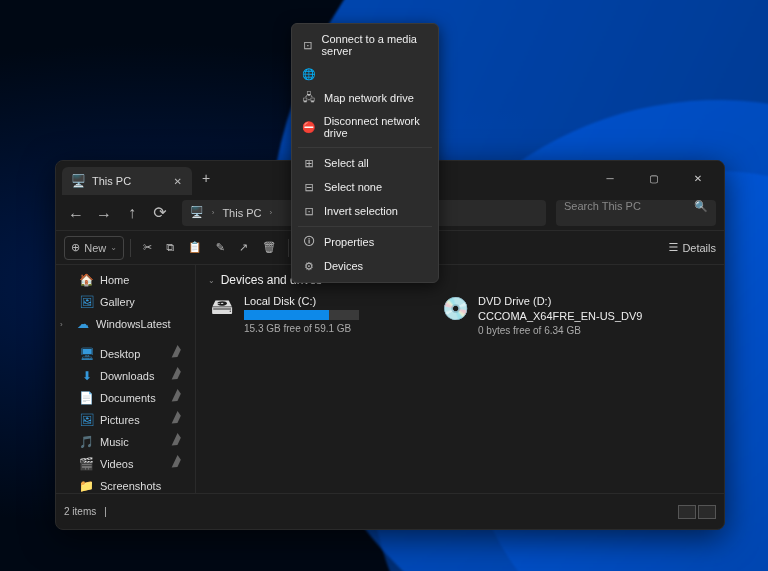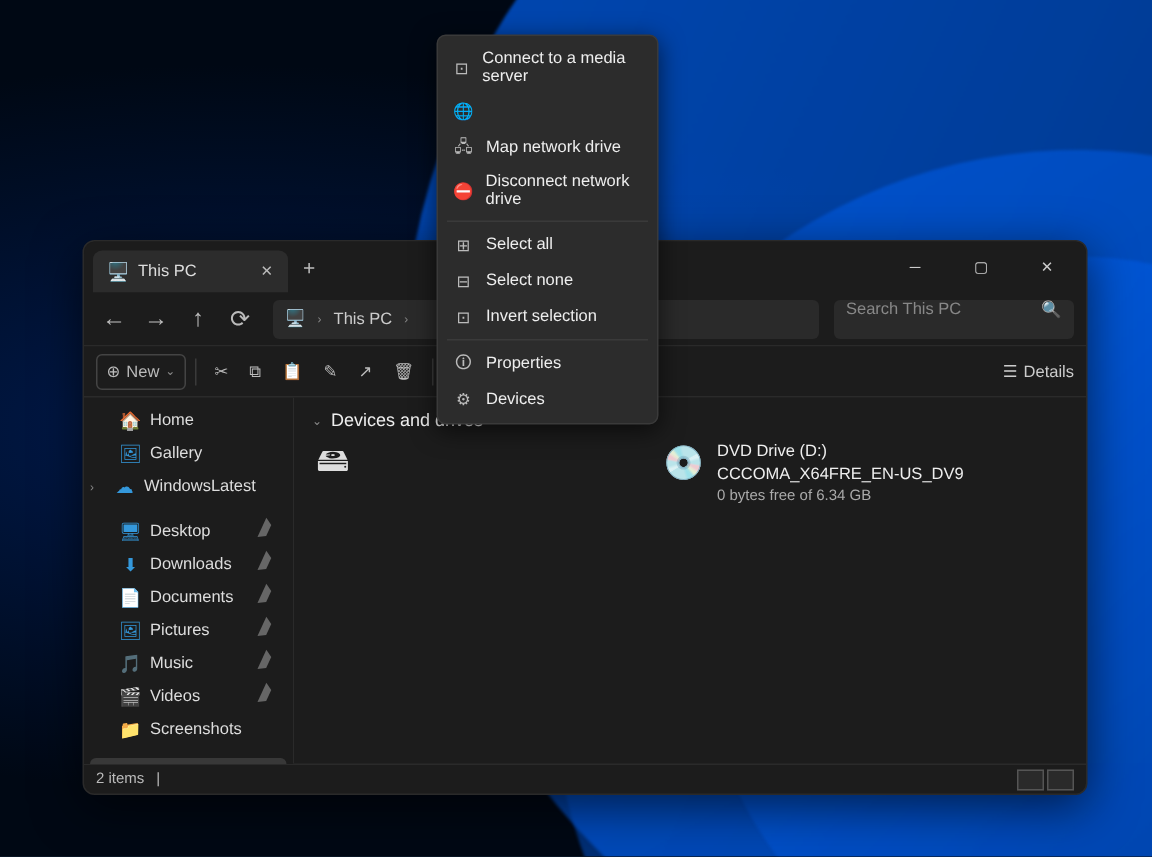--- a/index.html
+++ b/index.html
@@ -38,21 +38,21 @@
 .main{flex:1;background:#1c1c1c;padding:8px 12px;color:#ddd}
 .group-header{display:flex;align-items:center;gap:6px;font-size:12px;color:#eee;margin-bottom:8px}
 .drives{display:flex;gap:24px}
 .drive{display:flex;gap:8px;width:210px}
 .drive-icon{width:28px;height:28px;display:flex;align-items:center;justify-content:center;font-size:22px}
 .drive-info{flex:1;font-size:11px;color:#eee}
 .drive-name{font-size:11px;margin-bottom:3px}
 .progress{height:10px;background:#3a3a3a;border-radius:0;margin-bottom:3px;overflow:hidden;width:115px}
 .progress-fill{height:100%;background:#0d89e9}
 .drive-free{font-size:10px;color:#aaa}
-.statusbar{height:20px;display:flex;align-items:center;padding:0 8px;font-size:10px;color:#bbb;border-top:1px solid #2a2a2a;gap:8px}
+.statusbar{height:36px;display:flex;align-items:center;padding:0 8px;font-size:10px;color:#bbb;border-top:1px solid #2a2a2a;gap:8px}
 .status-right{margin-left:auto;display:flex;gap:2px}
 .view-btn{width:18px;height:14px;border:1px solid #555;background:#2a2a2a}
 .context-menu{position:absolute;left:291px;top:23px;width:148px;background:#2c2c2c;border-radius:6px;border:1px solid #3a3a3a;padding:4px 0;box-shadow:0 4px 16px rgba(0,0,0,.6);z-index:100}
 .cm-item{display:flex;align-items:center;gap:8px;padding:5px 10px;color:#eee;font-size:11px}
 .cm-icon{width:14px;height:14px;display:flex;align-items:center;justify-content:center;color:#bbb;font-size:11px}
 .cm-sep{height:1px;background:#3a3a3a;margin:3px 6px}
 .chev{font-size:8px;color:#888}
 .ic-home{color:#e67e22}
 .ic-gallery{color:#3498db}
 .ic-cloud{color:#3498db}
@@ -196,20 +196,27 @@
     </div>
 
     <div class="main">
       <div class="group-header">
         <span class="chev">⌄</span>
         <span>Devices and drives</span>
       </div>
       <div class="drives">
         <div class="drive">
           <div class="drive-icon">🖴</div>
+          <div class="drive-info">
+            <div class="drive-name">Local Disk (C:)</div>
+            <div class="progress">
+                <div class="progress-fill" style="width:74%"></div>
+              </div>
+            <div class="drive-free">15.3 GB free of 59.1 GB</div>
+          </div>
         </div>
         <div class="drive">
           <div class="drive-icon">💿</div>
           <div class="drive-info">
             <div class="drive-name">DVD Drive (D:)</div>
             <div class="drive-name">CCCOMA_X64FRE_EN-US_DV9</div>
             <div class="drive-free">0 bytes free of 6.34 GB</div>
           </div>
         </div>
       </div>

